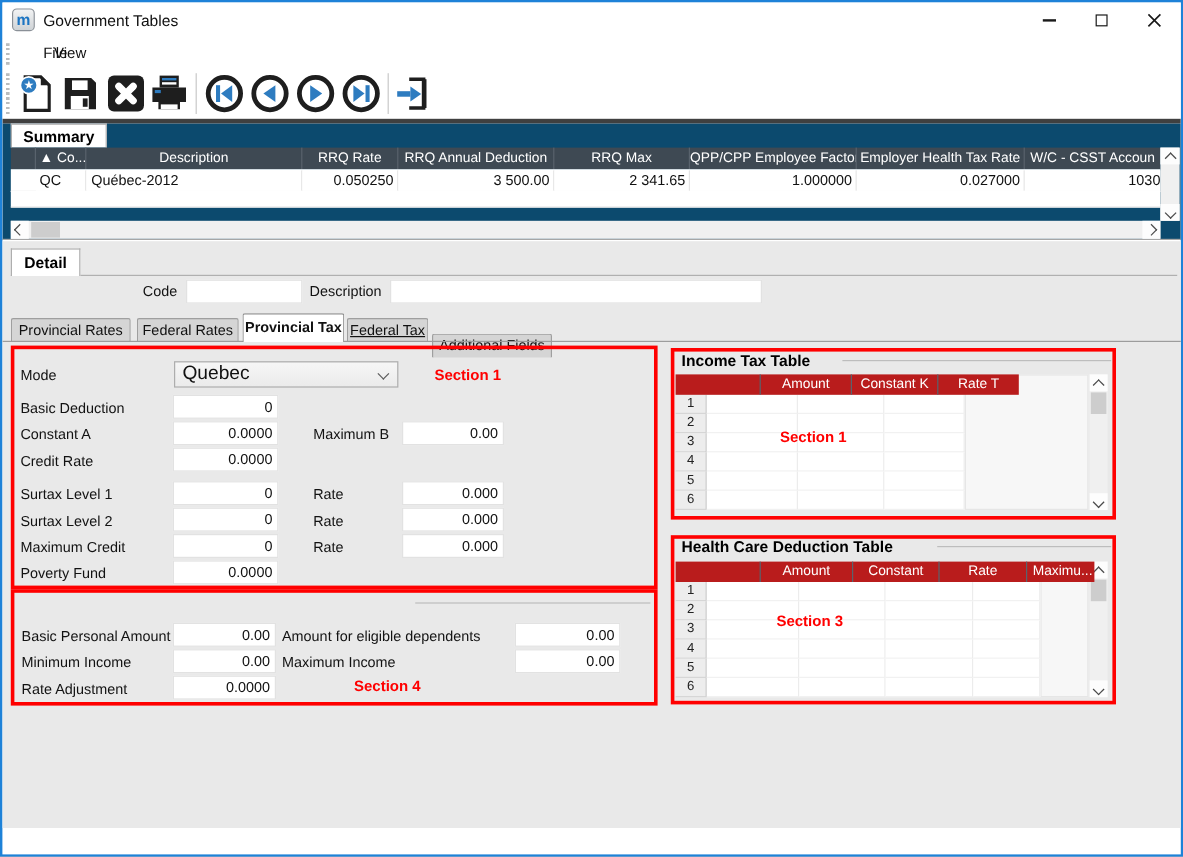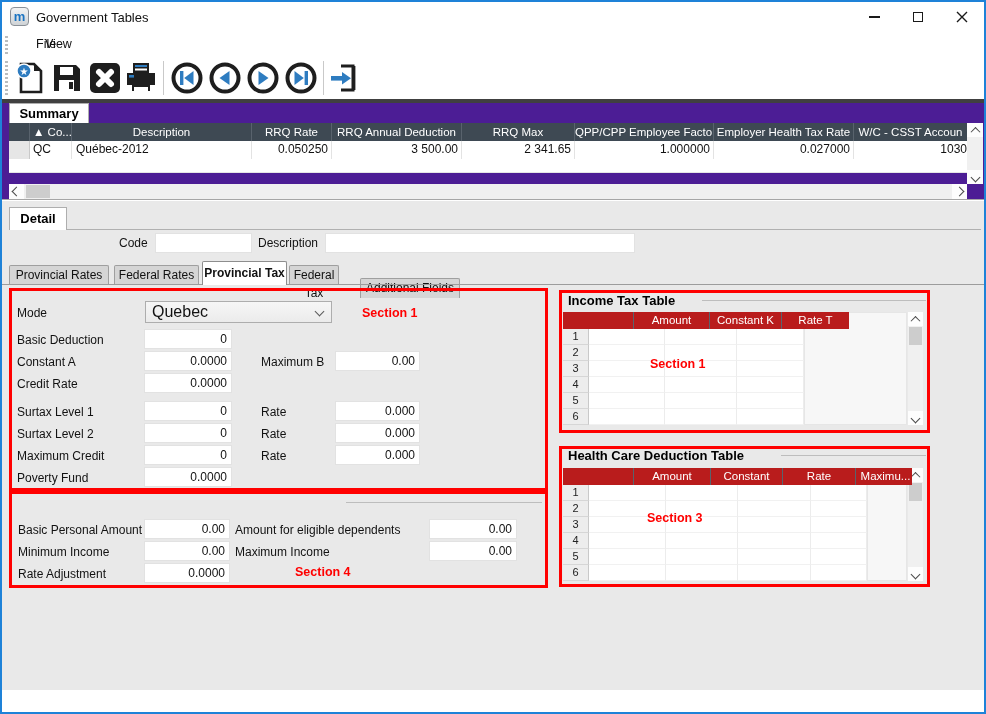--- a/index.html
+++ b/index.html
@@ -14,25 +14,25 @@
   
   .menubar{position:absolute;left:0;top:30px;right:0;height:26px;background:#fff;}
   .grip{position:absolute;left:3px;width:3px;background:repeating-linear-gradient(to bottom,#b9bcbe 0 2px,transparent 2px 4px);}
   .menuitem{position:absolute;top:5px;font-size:12.5px;color:#111;}
   .toolbar{position:absolute;left:0;top:56px;right:0;height:41px;background:#fff;}
   .tbtn{position:absolute;top:3px;width:34px;height:34px;}
   .tbtn svg{width:34px;height:34px;display:block;}
   .tsep{position:absolute;top:3px;width:1px;height:34px;background:#c9c9c9;}
   .darkband{position:absolute;left:0;top:97px;right:0;height:4px;background:#404040;}
   
-  .summarypanel{position:absolute;left:0;top:101px;right:0;height:97px;background:#4c1d95;border-bottom:1px solid #a6a6a6;box-sizing:border-box;}
+  .summarypanel{position:absolute;left:0;top:101px;right:0;height:97px;background:#0c4a6e;border-bottom:1px solid #a6a6a6;box-sizing:border-box;}
   .sectab{position:absolute;background:#fff;border:1px solid #aeaeae;border-bottom:none;box-sizing:border-box;font-weight:bold;font-size:13px;color:#000;text-align:center;}
   .shead{position:absolute;display:flex;background:#3e4953;height:18px;}
   .shc{box-sizing:border-box;border-right:1px solid #59636d;color:#fff;font-size:11.5px;line-height:18px;text-align:center;white-space:nowrap;overflow:hidden;}
-  .srow{position:absolute;display:flex;height:18px;background:#fff;border-bottom:1px solid #d9d9d9;}
+  .srow{position:absolute;display:flex;height:18px;background:#fff;border-bottom:1px solid #d9d9d9;align-items:center;}
   .src{box-sizing:border-box;border-right:1px solid #e3e3e3;font-size:12px;line-height:17px;white-space:nowrap;overflow:hidden;color:#111;background:#fff;}
   .num{text-align:right;padding-right:3px;}
   .sbtrack{position:absolute;background:#f0f0f0;}
   .sbbtn{position:absolute;background:#fdfdfd;display:flex;align-items:center;justify-content:center;}
   .sbthumb{position:absolute;background:#cdcdcd;}
   .chev{width:6px;height:6px;border-right:1.5px solid #4a4a4a;border-bottom:1.5px solid #4a4a4a;}
   .chev.up{transform:rotate(-135deg) translate(-1px,-1px);}
   .chev.down{transform:rotate(45deg);}
   .chev.left{transform:rotate(135deg);}
   .chev.right{transform:rotate(-45deg);}
@@ -218,21 +218,21 @@
 
     <div class="lbl" style="left:117px;top:35px;">Code</div>
     <input class="inp left" style="left: 153px; top: 32px; width: 97px;" readonly="" value="">
     <div class="lbl" style="left:256px;top:35px;">Description</div>
     <input class="inp left" style="left: 323px; top: 32px; width: 310px;" readonly="" value="">
 
     <div class="hline" style="left:0;top:83px;width:986px;background:#9c9c9c;z-index:1;"></div>
     <div class="tab" style="left:7px;top:64px;width:100px;">Provincial Rates</div>
     <div class="tab" style="left:112px;top:64px;width:85px;">Federal Rates</div>
     <div class="tab active" style="left:200px;top:60px;width:85px;">Provincial Tax</div>
-    <div class="tab" style="left:287px;top:64px;width:50px;">Federal Tax</div>
+    <div class="tab" style="left:287px;top:64px;width:68px;text-decoration:underline;">Federal Tax</div>
     <div class="tab" style="left:358px;top:64px;width:100px;margin-top:13px;">Additional Fields</div>
   </div>
 
   <div class="redbox" style="left:7px;top:286px;width:539px;height:203px;"></div>
   <div class="lbl" style="left:15px;top:304px;">Mode</div>
   <div class="combo" style="left:143px;top:299px;width:187px;height:22px;">
     <span>Quebec</span>
     <span class="chev down"></span>
   </div>
   <div class="annot" style="left:360px;top:304px;">Section 1</div>

